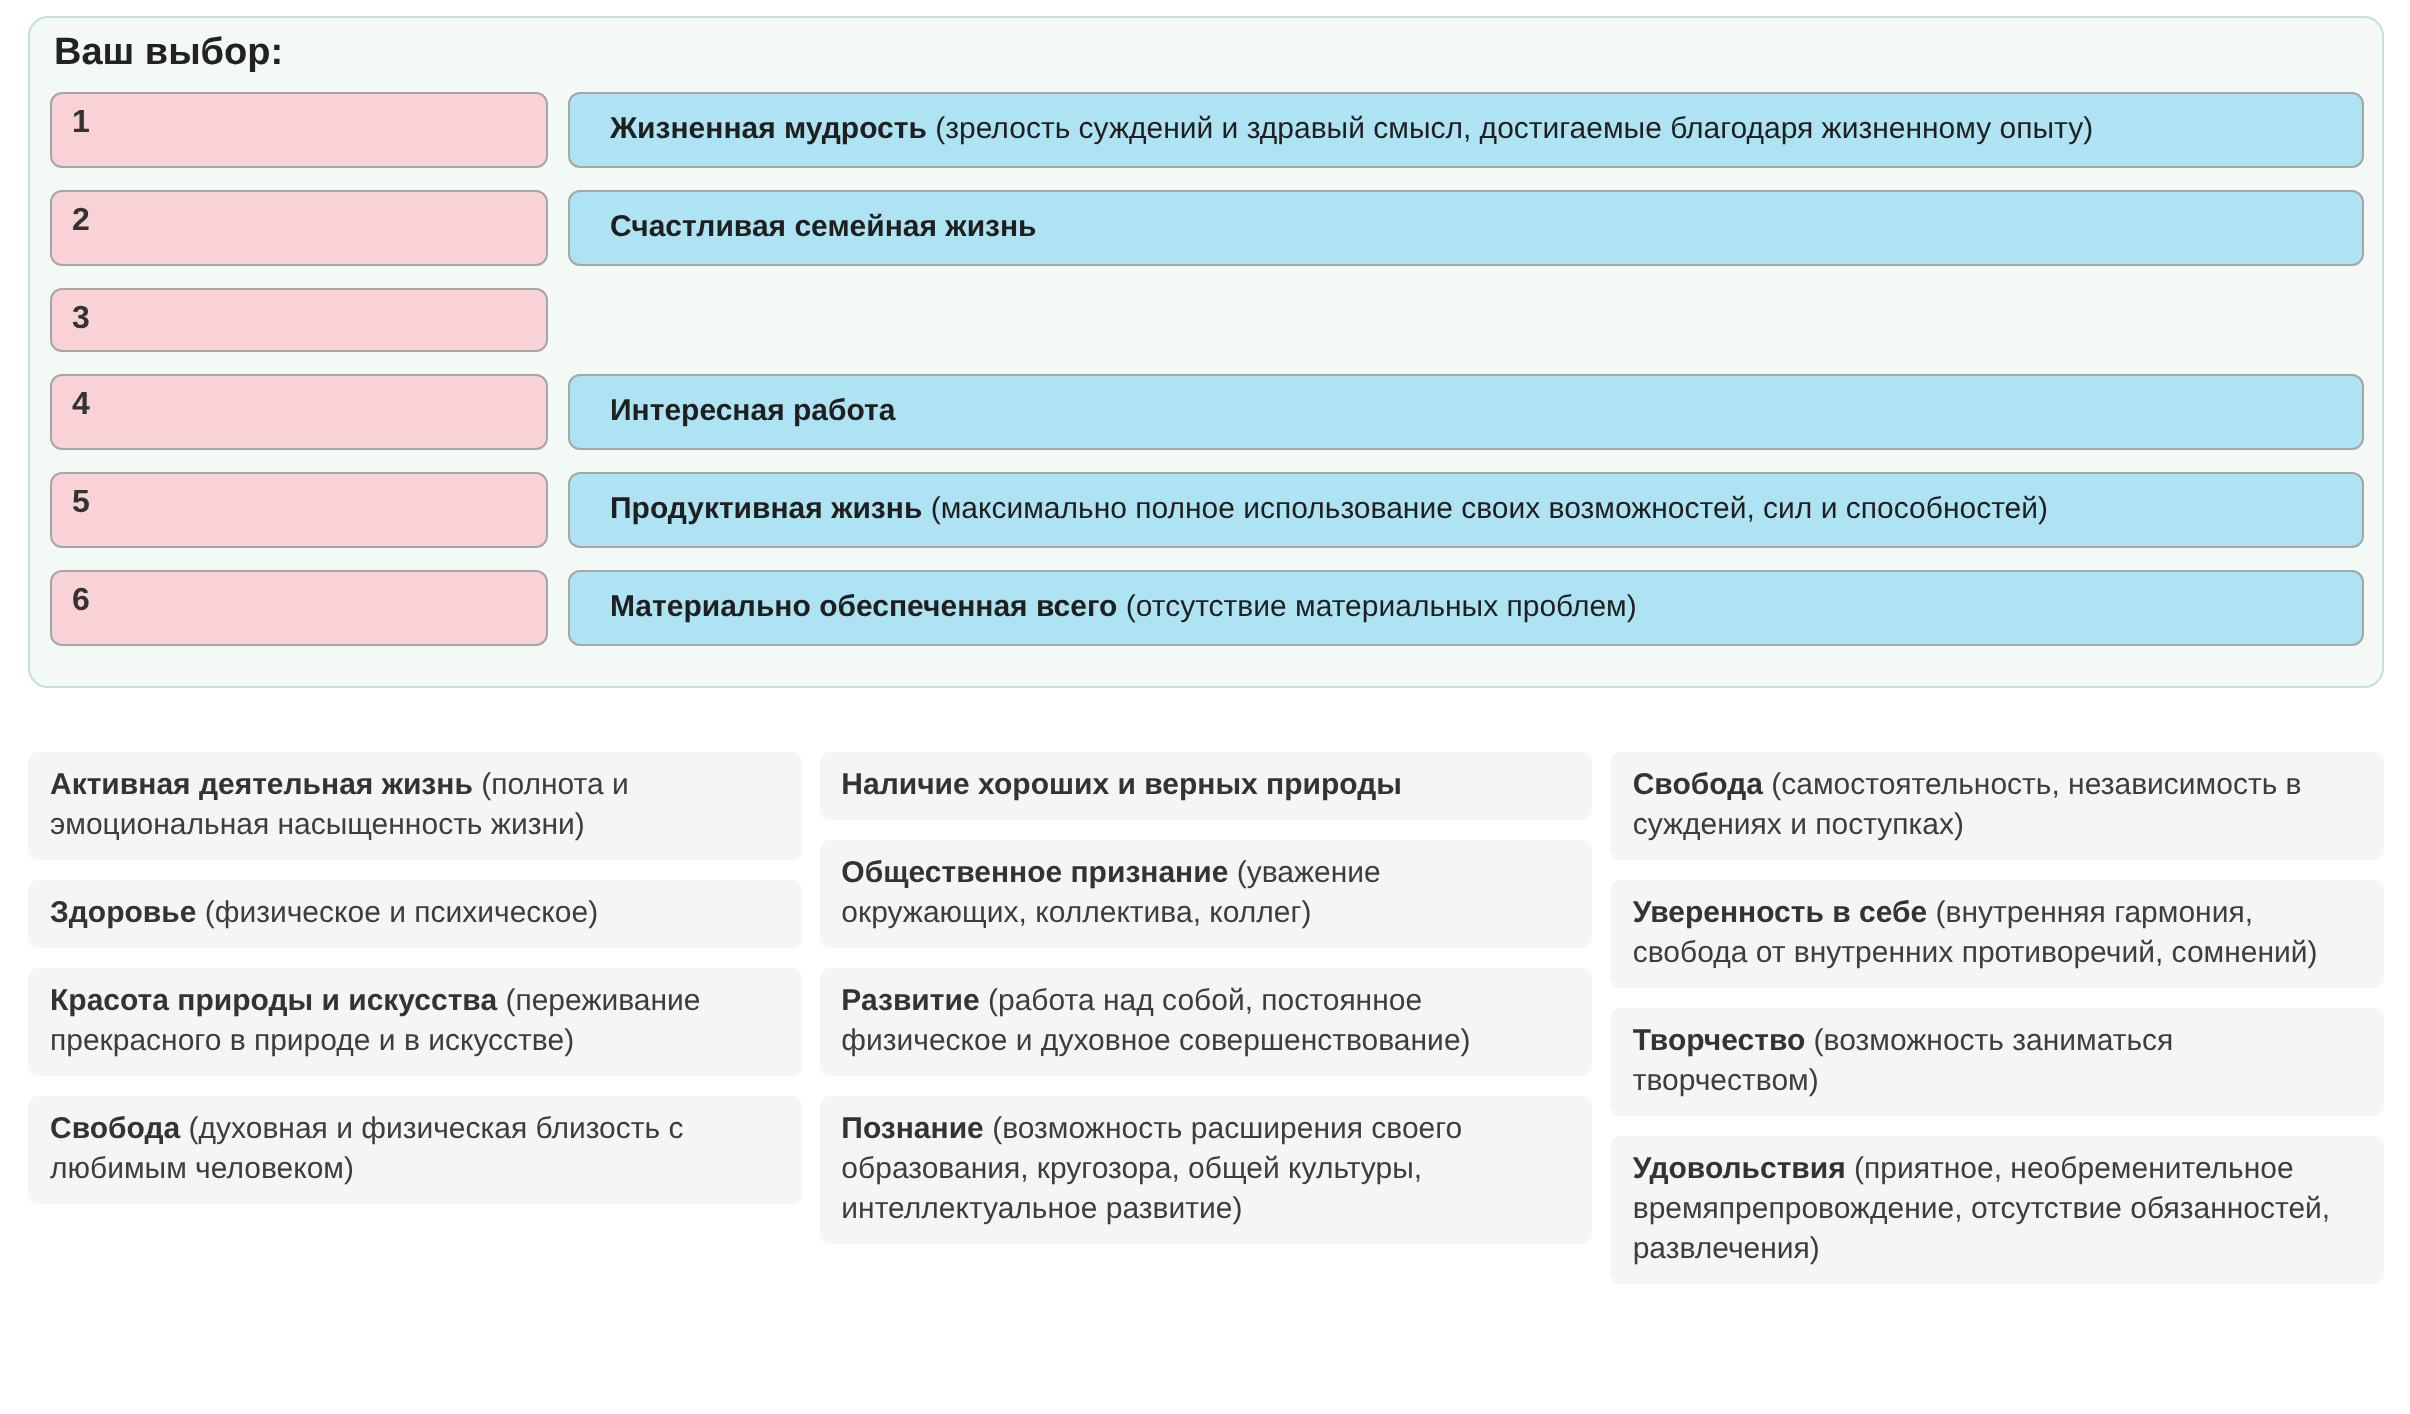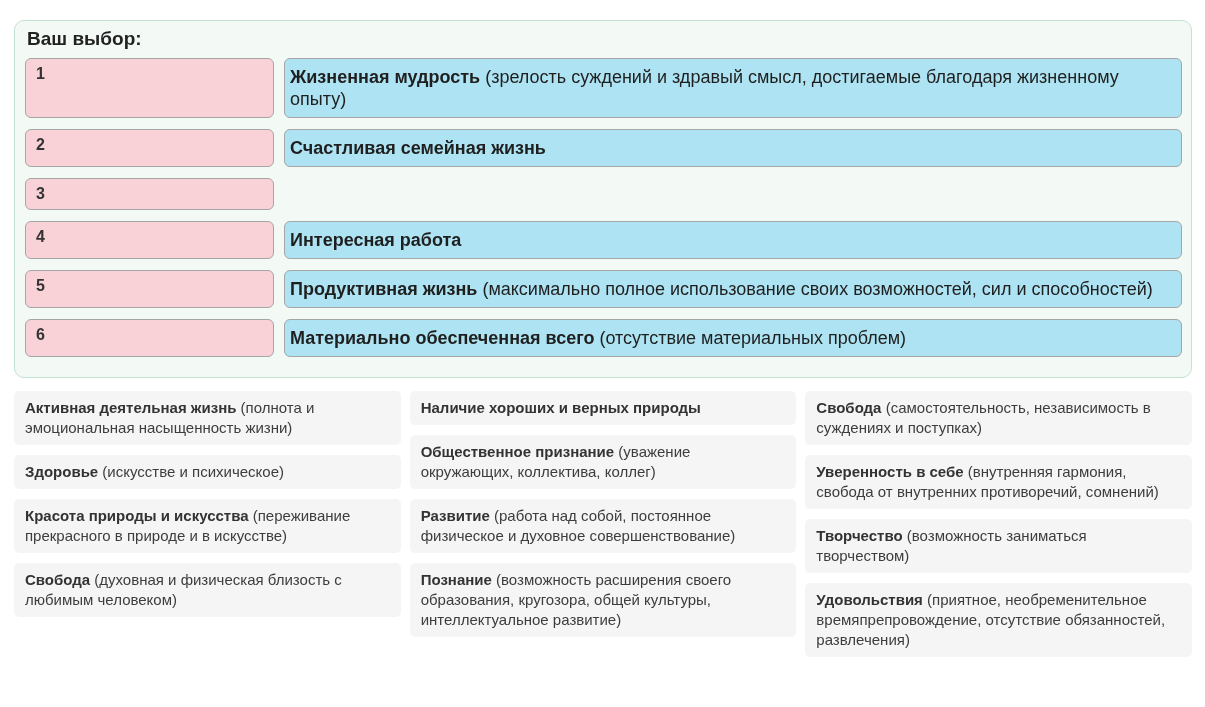--- a/index.html
+++ b/index.html
@@ -4,21 +4,21 @@
 <style>
   * { box-sizing: border-box; }
   html, body {
     margin: 0; padding: 0;
     width: 1205px; height: 707px;
     background: #ffffff;
     font-family: "Liberation Sans", sans-serif;
     overflow: hidden;
   }
   .panel {
-    margin: 20px 13px 0 14px;
+    margin: 8px 13px 0 14px;
     background: #f3faf6;
     border: 1px solid #c3e2d2;
     border-radius: 10px;
     padding: 7px 9px 20px 10px;
   }
   .panel-header {
     font-size: 19px;
     font-weight: bold;
     color: #222222;
     margin: 0 0 8px 2px;
@@ -33,30 +33,30 @@
     padding: 6px 10px;
     font-weight: bold;
     font-size: 16px;
     color: #333333;
   }
   .value {
     flex: 1;
     background: #ade3f2;
     border: 1px solid #a6a6a6;
     border-radius: 6px;
-    padding: 7px 5px;
-    font-size: 18px;
+    padding: 7px 20px;
+    font-size: 15px;
     line-height: 22px;
     color: #1f1f1f;
   }
   .value b, .item b { font-weight: bold; }
   .pool {
     display: flex;
     gap: 9px;
-    margin: 13px 13px 0 14px;
+    margin: 32px 13px 0 14px;
   }
   .col {
     flex: 1;
     display: flex;
     flex-direction: column;
     gap: 10px;
     align-items: stretch;
   }
   .item {
     background: #f5f5f5;
@@ -104,21 +104,21 @@
       <div class="value"><b>Материально обеспеченная всего</b><span> (отсутствие материальных проблем)</span></div>
     </div>
 
   </div>
 </div>
 
 <div class="pool">
 
   <div class="col">
     <div class="item"><b>Активная деятельная жизнь</b><span> (полнота и эмоциональная насыщенность жизни)</span></div>
-    <div class="item"><b>Здоровье</b><span> (искусстве и психическое)</span></div>
+    <div class="item"><b>Здоровье</b><span> (физическое и психическое)</span></div>
     <div class="item"><b>Красота природы и искусства</b><span> (переживание прекрасного в природе и в искусстве)</span></div>
     <div class="item"><b>Свобода</b><span> (духовная и физическая близость с любимым человеком)</span></div>
   </div>
 
   <div class="col">
     <div class="item"><b>Наличие хороших и верных природы</b><span></span></div>
     <div class="item"><b>Общественное признание</b><span> (уважение окружающих, коллектива, коллег)</span></div>
     <div class="item"><b>Развитие</b><span> (работа над собой, постоянное физическое и духовное совершенствование)</span></div>
     <div class="item"><b>Познание</b><span> (возможность расширения своего образования, кругозора, общей культуры, интеллектуальное развитие)</span></div>
   </div>

